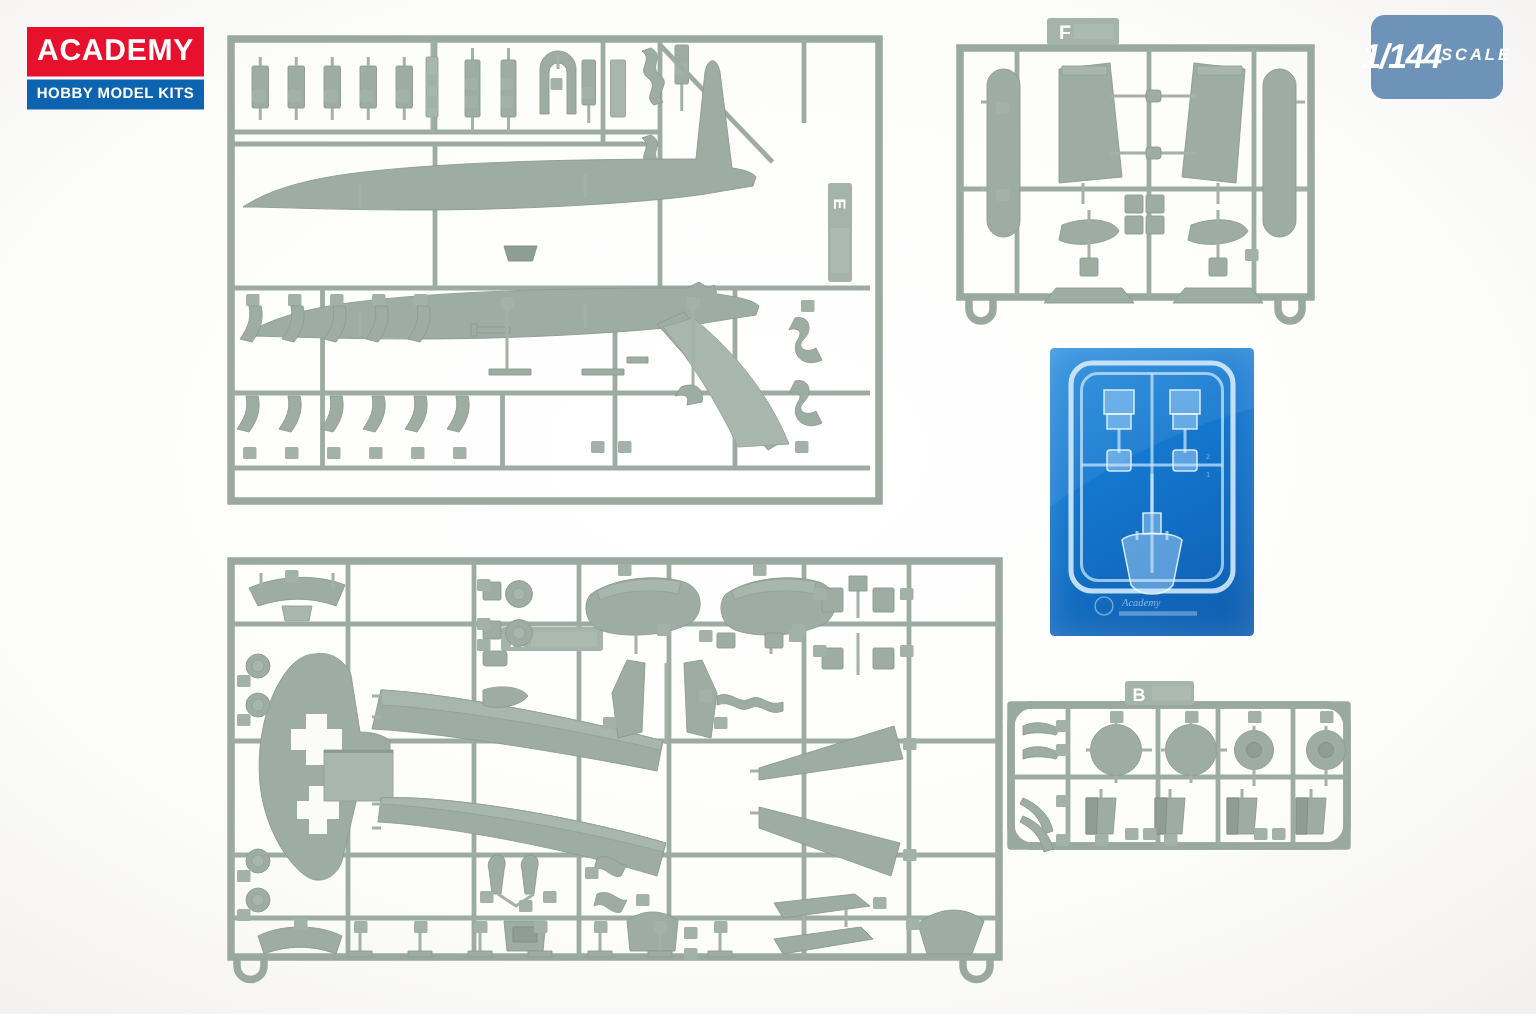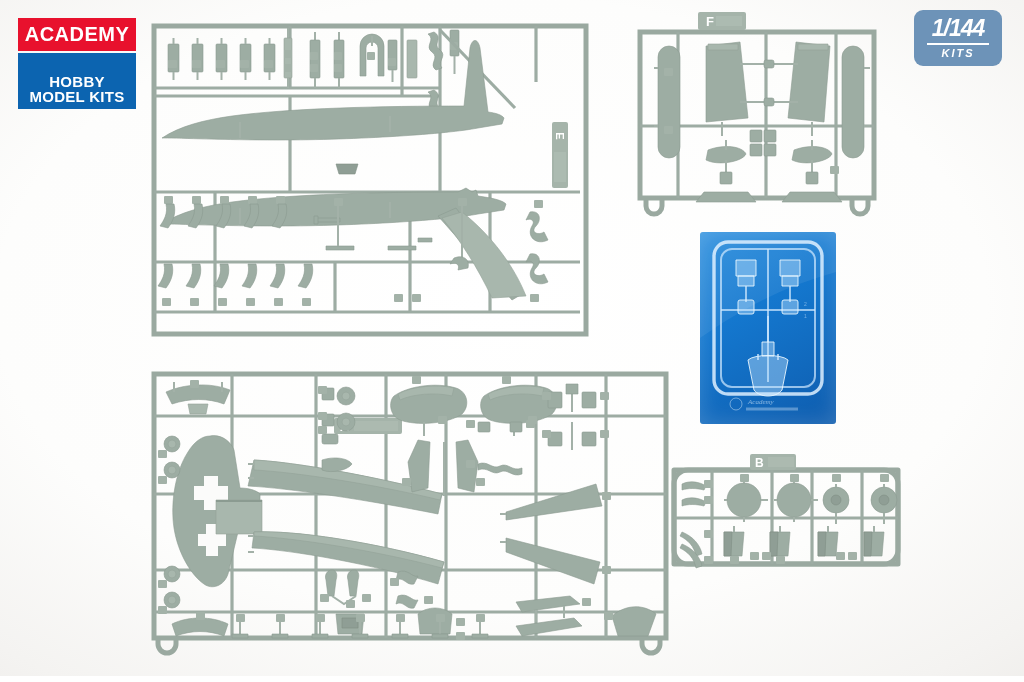--- a/index.html
+++ b/index.html
@@ -17,30 +17,30 @@
   }
   
   #logo { position: absolute; left: 18px; top: 18px; width: 118px; }
   #logo .bar-red {
     background: #e8112d; color: #fff;
     font-size: 20px; font-weight: 700; letter-spacing: .5px;
     text-align: center; padding: 6px 2px 7px; line-height: 1;
   }
   #logo .bar-blue {
     background: #0c64b0; color: #fff;
-    font-size: 15px; font-weight: 700; letter-spacing: .3px;
-    text-align: center; padding: 21px 2px 5px; line-height: 1;
+    font-size: 10px; font-weight: 700; letter-spacing: .3px;
+    text-align: center; padding: 5px 2px 5px; line-height: 1;
     margin-top: 2px;
   }
   
   #scale {
     position: absolute; right: 22px; top: 10px;
     width: 88px; height: 56px; border-radius: 9px;
     background: #6d93b8; color: #fff;
-    display: flex; flex-direction: column; align-items: center;
+    display: flex; align-items: center;
     justify-content: center; padding: 4px 0 5px;
   }
   #scale .num {
     font-size: 23px; font-weight: 700; line-height: 1;
     font-style: italic; letter-spacing: -1px;
   }
   #scale .rule { width: 62px; height: 2px; background: #fff; margin: 3px 0 3px; }
   #scale .word {
     font-size: 11px; font-weight: 700; letter-spacing: 2px;
     line-height: 1; font-style: italic;
@@ -80,21 +80,21 @@
 <div id="stage">
 
   <div id="logo">
     <div class="bar-red">ACADEMY</div>
     <div class="bar-blue">HOBBY MODEL KITS</div>
   </div>
 
   <div id="scale">
     <div class="num">1/144</div>
     <div class="rule"></div>
-    <div class="word">KITS</div>
+    <div class="word">SCALE</div>
   </div>
 
   <div class="sprue" style="left:140px; top:12px; width:460px; height:336px;">
     <svg viewBox="0 0 460 336" preserveAspectRatio="none">
 
       <path class="runner" d="M14 14 h432 v308 h-432 z"></path>
 
       <path class="runner-thin" d="M14 76 H300"></path>
       <path class="runner-thin" d="M14 84 H300"></path>
       <path class="runner-thin" d="M14 180 H440"></path>

